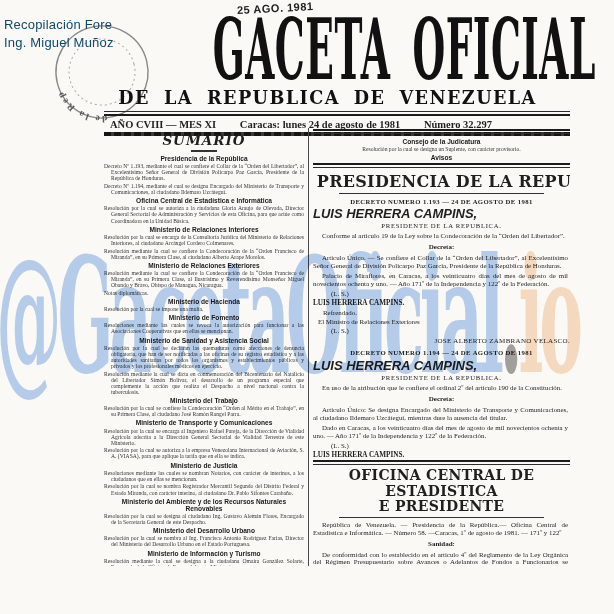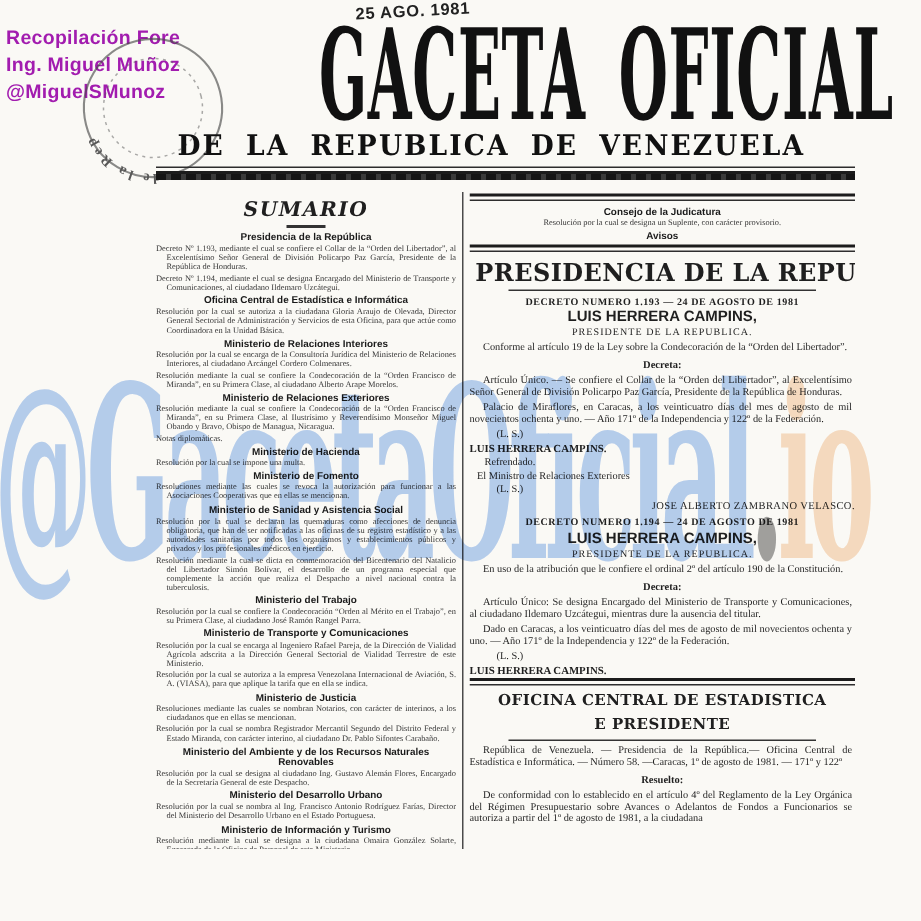--- a/index.html
+++ b/index.html
@@ -6,22 +6,22 @@
   body{
     width:614px;height:614px;overflow:hidden;position:relative;
     background:#faf9f5;
     font-family:"Liberation Serif", serif;color:#1f1f1f;
   }
   .page{position:absolute;inset:0;}
 
   
   .corner-overlay{
     position:absolute;top:16px;left:4px;z-index:1;
-    font-family:"Liberation Sans", sans-serif;font-weight:bold;
-    color:#a21caf;font-size:13px;line-height:18px;letter-spacing:.2px;
+    font-family:"Liberation Sans", sans-serif;font-weight:normal;
+    color:#0c4a6e;font-size:13px;line-height:18px;letter-spacing:.2px;
   }
 
   
   .date-stamp{
     position:absolute;left:237px;top:2px;z-index:3;
     font-family:"Liberation Sans", sans-serif;font-weight:bold;
     font-size:11px;color:#222;transform:rotate(-3deg);letter-spacing:.5px;
   }
 
   
@@ -71,23 +71,23 @@
   .s-entry.center{text-align:center;padding-left:0;text-indent:0;}
 
   
   .rule-heavy{height:2px;border-top:2px solid #1c1c1c;border-bottom:1px solid #2e2e2e;margin:1px 0;}
   .rule-thin{border-top:1px solid #333;margin:2px 26px;}
   .section-title{
     font-family:"DejaVu Serif", serif;font-weight:bold;font-size:16.5px;
     text-align:center;margin:4px 0 2px;letter-spacing:.3px;white-space:nowrap;
     transform:scaleX(.97);transform-origin:center;
   }
-  .section-title.two-line{font-size:10px;line-height:15.5px;margin:3px 0 1px;white-space:normal;transform:none;}
+  .section-title.two-line{font-size:14px;line-height:15.5px;margin:3px 0 1px;white-space:normal;transform:none;}
   .decree-no{font-size:6.7px;font-weight:bold;text-align:center;letter-spacing:.4px;margin-top:4px;}
-  .signer-name{font-family:"Liberation Sans", sans-serif;font-weight:bold;font-size:10px;text-align:center;margin-top:1.5px;}
+  .signer-name{font-family:"Liberation Sans", sans-serif;font-weight:bold;font-size:13px;margin-top:1.5px;font-style:italic;}
   .signer-title{font-size:6.7px;text-align:center;letter-spacing:.7px;margin-top:1px;}
   .para{font-size:6.9px;line-height:7.6px;text-align:justify;text-indent:9px;margin:3px 2px 0 0;}
   .decreta{font-size:7px;font-weight:bold;text-align:center;margin:3.5px 0 1px;}
   .ls{font-size:6.9px;margin:2.5px 0 0 18px;}
   .sig-right{font-family:Liberation Serif, serif;font-weight:bold;font-size:7.2px;padding-right:12px;margin-top:2.5px;}
   .refrendado{font-size:6.9px;margin:2px 0 0 10px;}
   .minister{font-size:6.9px;margin:1.5px 0 0 5px;}
   .sig-center{font-size:7px;text-align:right;letter-spacing:.3px;margin-top:3px;}
   .rc-tail{padding-top:1px;}
   .rc-tail .s-entry{margin-bottom:1px;}
@@ -102,21 +102,20 @@
   }
 </style>
 </head>
 <body>
 
 <div class="page">
 
   <div class="corner-overlay">
     <div>Recopilación Fore</div>
     <div>Ing. Miguel Muñoz</div>
-    <div>@MiguelSMunoz</div>
   </div>
 
   <div class="date-stamp">25 AGO. 1981</div>
 
   <svg class="seal" width="112" height="112" viewBox="0 0 112 112" aria-hidden="true">
     <defs>
       <path id="sealPath" d="M 56 100 A 44 44 0 0 1 56 12 A 44 44 0 0 1 56 100"></path>
     </defs>
     <circle cx="56" cy="56" r="46" fill="none" stroke="#4a4a4a" stroke-width="1.4" opacity=".75"></circle>
     <circle cx="56" cy="56" r="33" fill="none" stroke="#5a5a5a" stroke-width="1" stroke-dasharray="2 3" opacity=".6"></circle>
@@ -124,20 +123,25 @@
       <textPath href="#sealPath" startOffset="2%">de la Rep</textPath>
     </text>
   </svg>
 
   <div class="masthead-wrap">
     <div class="masthead">
       <div class="gazette-title">GACETA OFICIAL</div>
       <div class="gazette-subtitle">DE LA REPUBLICA DE VENEZUELA</div>
     </div>
     <div class="rule-double"></div>
+    <div class="edition-row">
+      <span>AÑO CVIII — MES XI</span>
+      <span>Caracas: lunes 24 de agosto de 1981</span>
+      <span class="edition-right">Número 32.297</span>
+    </div>
     <div class="bar-thick"></div>
   </div>
 
   <div class="columns">
 
     <div class="col-left">
       <div class="sumario-title">SUMARIO</div>
       <div class="sumario-dash"></div>
       <div>
           <div class="s-head">Presidencia de la República</div>
@@ -213,21 +217,21 @@
       <div class="ls">(L. S.)</div>
       <div class="sig-right">LUIS HERRERA CAMPINS.</div>
 
       <div class="rule-heavy"></div>
       <div class="section-title two-line">
         <div>OFICINA CENTRAL DE ESTADISTICA</div>
         <div>E PRESIDENTE</div>
       </div>
       <div class="rule-thin"></div>
       <p class="para">República de Venezuela. — Presidencia de la República.— Oficina Central de Estadística e Informática. — Número 58. —Caracas, 1º de agosto de 1981. — 171º y 122º</p>
-      <div class="decreta">Resuelto:</div>
+      <div class="decreta">Sanidad:</div>
       <p class="para">De conformidad con lo establecido en el artículo 4º del Reglamento de la Ley Orgánica del Régimen Presupuestario sobre Avances o Adelantos de Fondos a Funcionarios se autoriza a partir del 1º de agosto de 1981, a la ciudadana</p>
     </div>
   </div>
 
   <div class="watermark" aria-hidden="true">
     <span class="wm-main" style="color: rgb(169, 199, 242);">@GacetaOficial</span><span class="wm-dot" style="color: rgb(143, 143, 143);">.</span><span class="wm-tld" style="color: rgb(248, 216, 186);">io</span>
   </div>
 
 </div>
 

